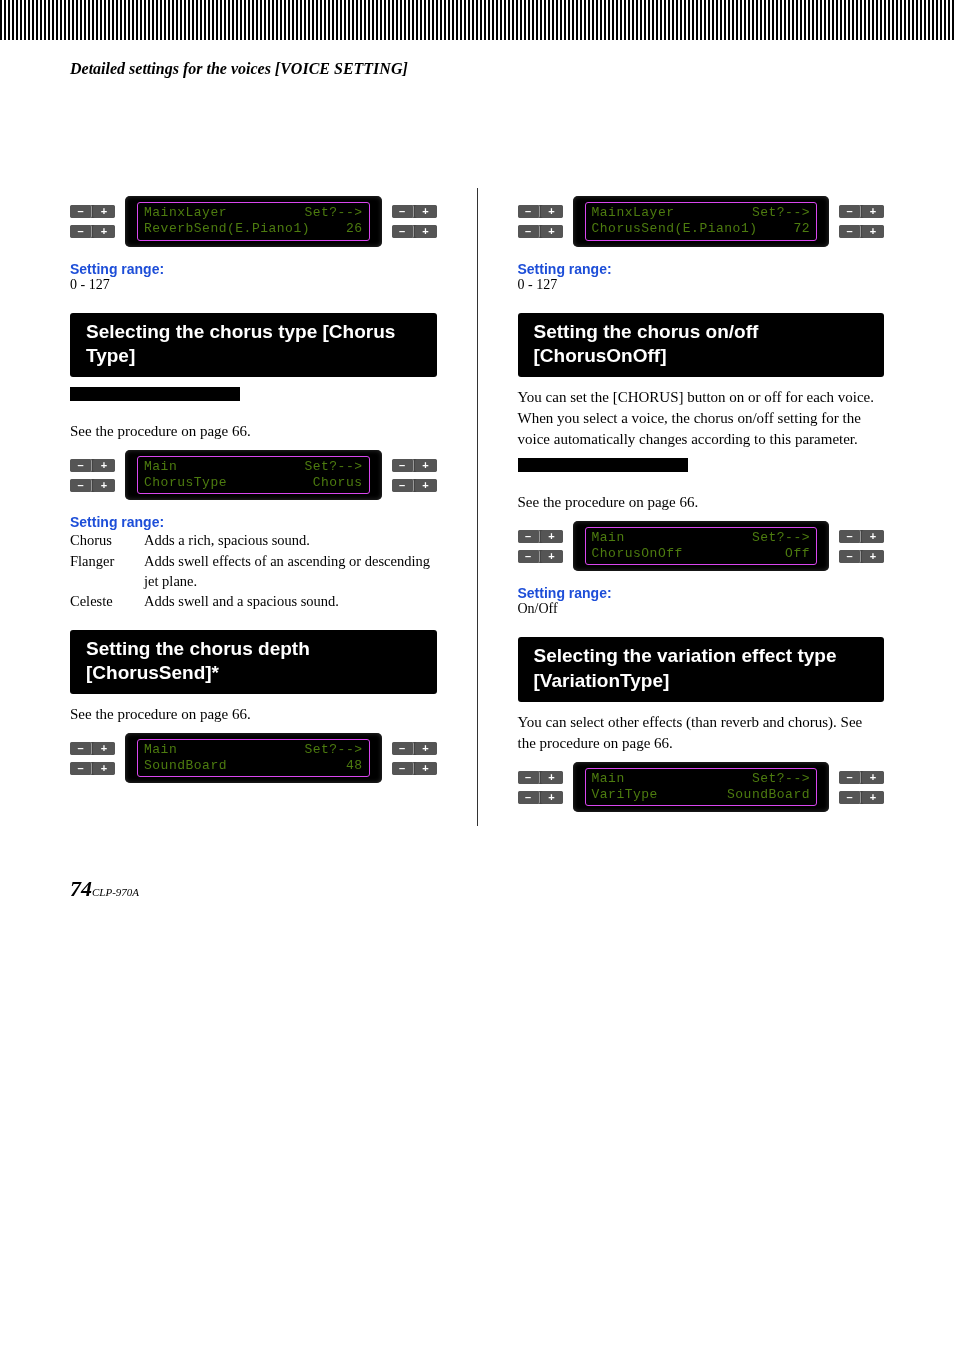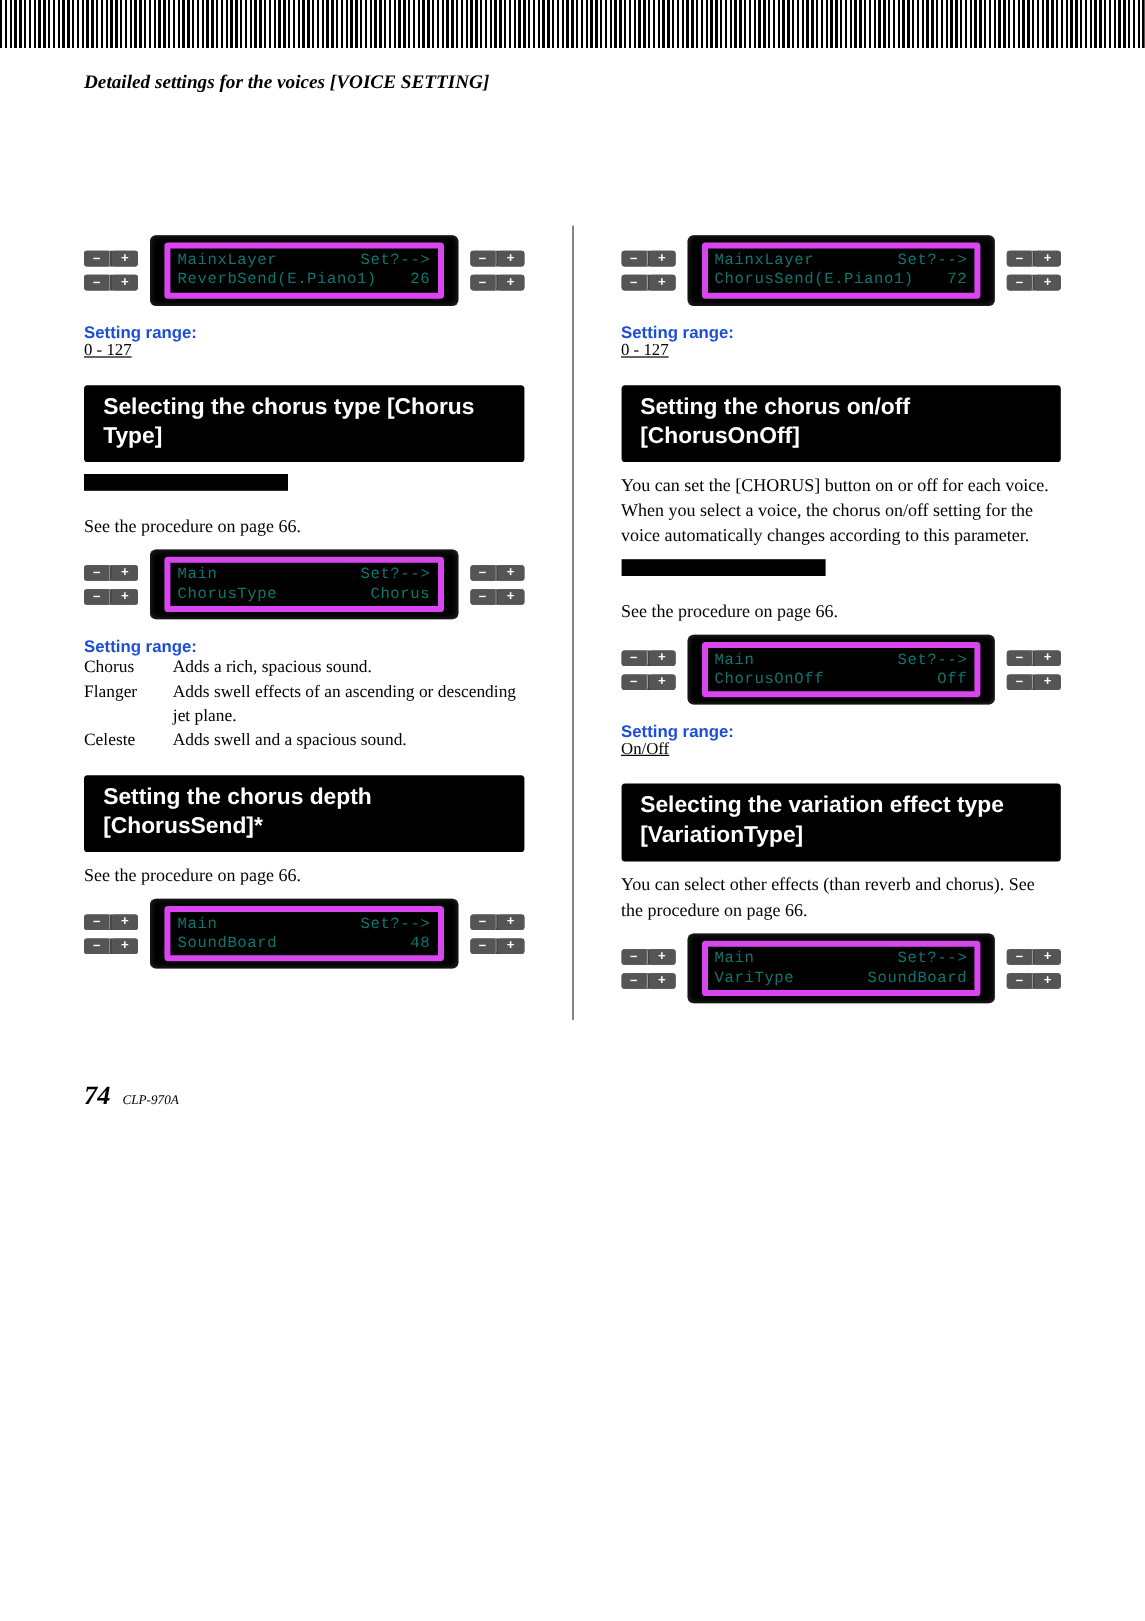--- a/index.html
+++ b/index.html
@@ -69,45 +69,44 @@
   }
   .lcd-btn.minus { border-right: 1px solid #999; }
   .lcd-screen {
     background: #000;
     border-radius: 5px;
     padding: 6px 12px;
     flex: 1;
     box-shadow: inset 0 0 5px #333;
   }
   .lcd-inner {
-    border: 5px solid #d946ef;
+    border: 1px solid #d946ef;
     border-radius: 3px;
     padding: 2px 6px;
     font-family: 'Courier New', monospace;
-    color: #0f766e;
+    color: #4d7c0f;
     font-size: 13px;
     line-height: 1.25;
     letter-spacing: 0.5px;
   }
   .lcd-line {
     display: flex;
     justify-content: space-between;
     white-space: pre;
   }
   .section-label {
     font-weight: bold;
     font-size: 14px;
     color: #1d4ed8;
     font-family: 'Trebuchet MS', Arial, sans-serif;
     margin-top: 4px;
   }
   .section-value {
     font-size: 14px;
     margin-bottom: 20px;
-    text-decoration: underline;
   }
   .hbox {
     background: #000;
     color: #fff;
     font-family: 'Trebuchet MS', Arial, sans-serif;
     font-weight: bold;
     border-radius: 3px;
     padding: 7px 2px 8px 16px;
     font-size: 19px;
     line-height: 1.3;
@@ -126,21 +125,20 @@
   }
   .range-table {
     font-size: 14.5px;
     line-height: 1.4;
   }
   .range-row { display: flex; }
   .range-key { width: 74px; flex-shrink: 0; }
   .page-footer {
     display: flex;
     align-items: baseline;
-    gap: 10px;
     padding: 20px 70px 30px 70px;
     font-style: italic;
     font-family: 'Times New Roman', serif;
   }
   .page-num { font-size: 22px; font-weight: bold; }
   .model { font-size: 11px; }
 </style>
 </head>
 <body>
 

